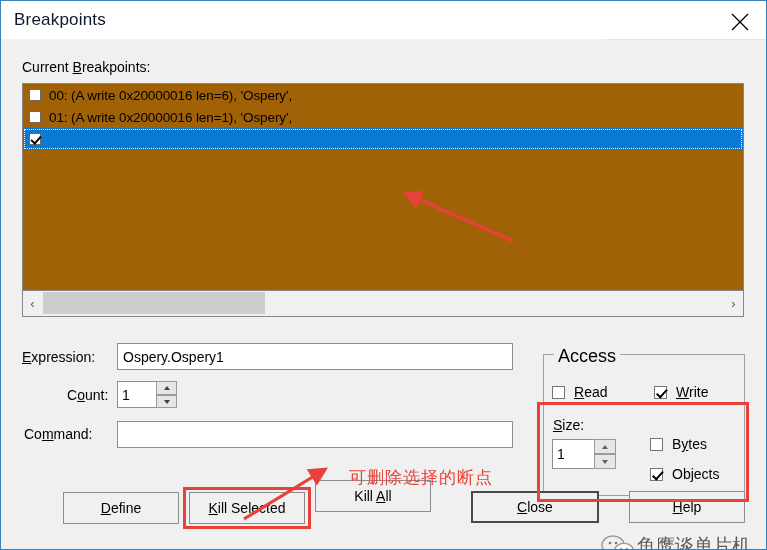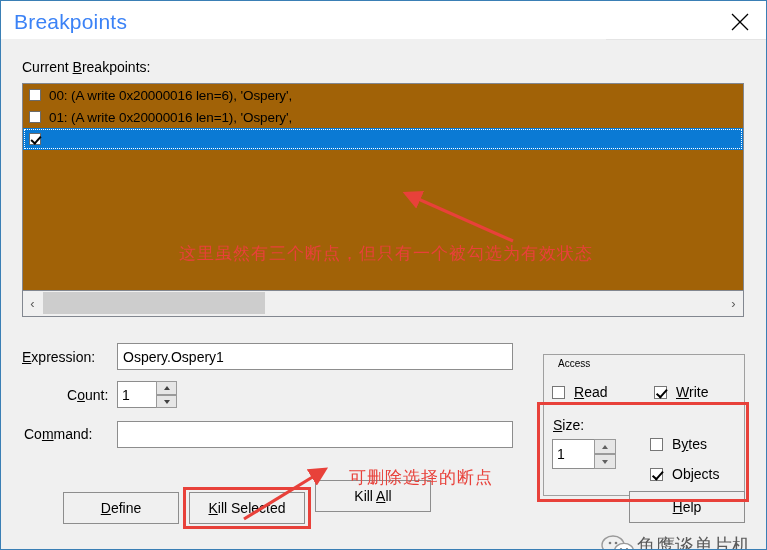--- a/index.html
+++ b/index.html
@@ -29,22 +29,22 @@
     position: absolute;
     left: 0; top: 0;
     width: 765px;
     height: 38px;
     background: #ffffff;
     border-bottom: 1px solid #e4e4e4;
   }
   #title-text {
     position: absolute;
     left: 13px; top: 9px;
-    font-size: 21px;
-    color: #3b82f6;
+    font-size: 17px;
+    color: #0f172a;
     letter-spacing: .2px;
     white-space: nowrap;
   }
   #close-btn {
     position: absolute;
     right: 0; top: 0;
     width: 52px; height: 37px;
     cursor: pointer;
   }
   #close-btn svg { position: absolute; left: 16px; top: 11px; }
@@ -212,22 +212,21 @@
     left: 542px; top: 315px;
     width: 202px; height: 142px;
     border: 1px solid #a0a0a0;
     box-sizing: border-box;
   }
   #access-legend {
     position: absolute;
     left: 553px; top: 307px;
     background: #f0f0f0;
     padding: 0 4px;
-    font-size: 10px;
-    margin-top: 12px;
+    font-size: 18px;
   }
   .wcheck {
     position: absolute;
     display: flex;
     align-items: center;
     font-size: 14px;
     color: #000;
     white-space: nowrap;
     cursor: pointer;
   }
@@ -452,28 +451,30 @@
 
     <div class="btn" id="btn-define">
         <span><u>D</u><span>efine</span></span>
       </div>
     <div class="btn" id="btn-kill-selected">
         <span><u>K</u><span>ill Selected</span></span>
       </div>
     <div class="btn" id="btn-kill-all">
         <span><span>Kill </span><u>A</u><span>ll</span></span>
       </div>
+    <div class="btn default" id="btn-close">
+        <span><u>C</u><span>lose</span></span>
+      </div>
     <div class="btn" id="btn-help">
         <span><u>H</u><span>elp</span></span>
       </div>
 
     <div class="redbox" id="redbox-kill"></div>
     <div class="redbox" id="redbox-size"></div>
 
-    <div class="annot" id="annot-1">这里虽然有三个断点，但只有一个被勾选为有效状态</div>
     <div class="annot" id="annot-2">可删除选择的断点</div>
 
     <svg class="arrow" id="arrow-1" width="150" height="60" viewBox="0 0 150 60">
       <defs>
         <marker id="ah1" markerWidth="6" markerHeight="6" refX="4.5" refY="3" orient="auto">
           <path d="M0,0 L6,3 L0,6 z" fill="#e8413a"></path>
         </marker>
       </defs>
       <line x1="112" y1="52" x2="6" y2="5" stroke="#e8413a" stroke-width="3.2" marker-end="url(#ah1)" transform="translate(0,0)"></line>
     </svg>

